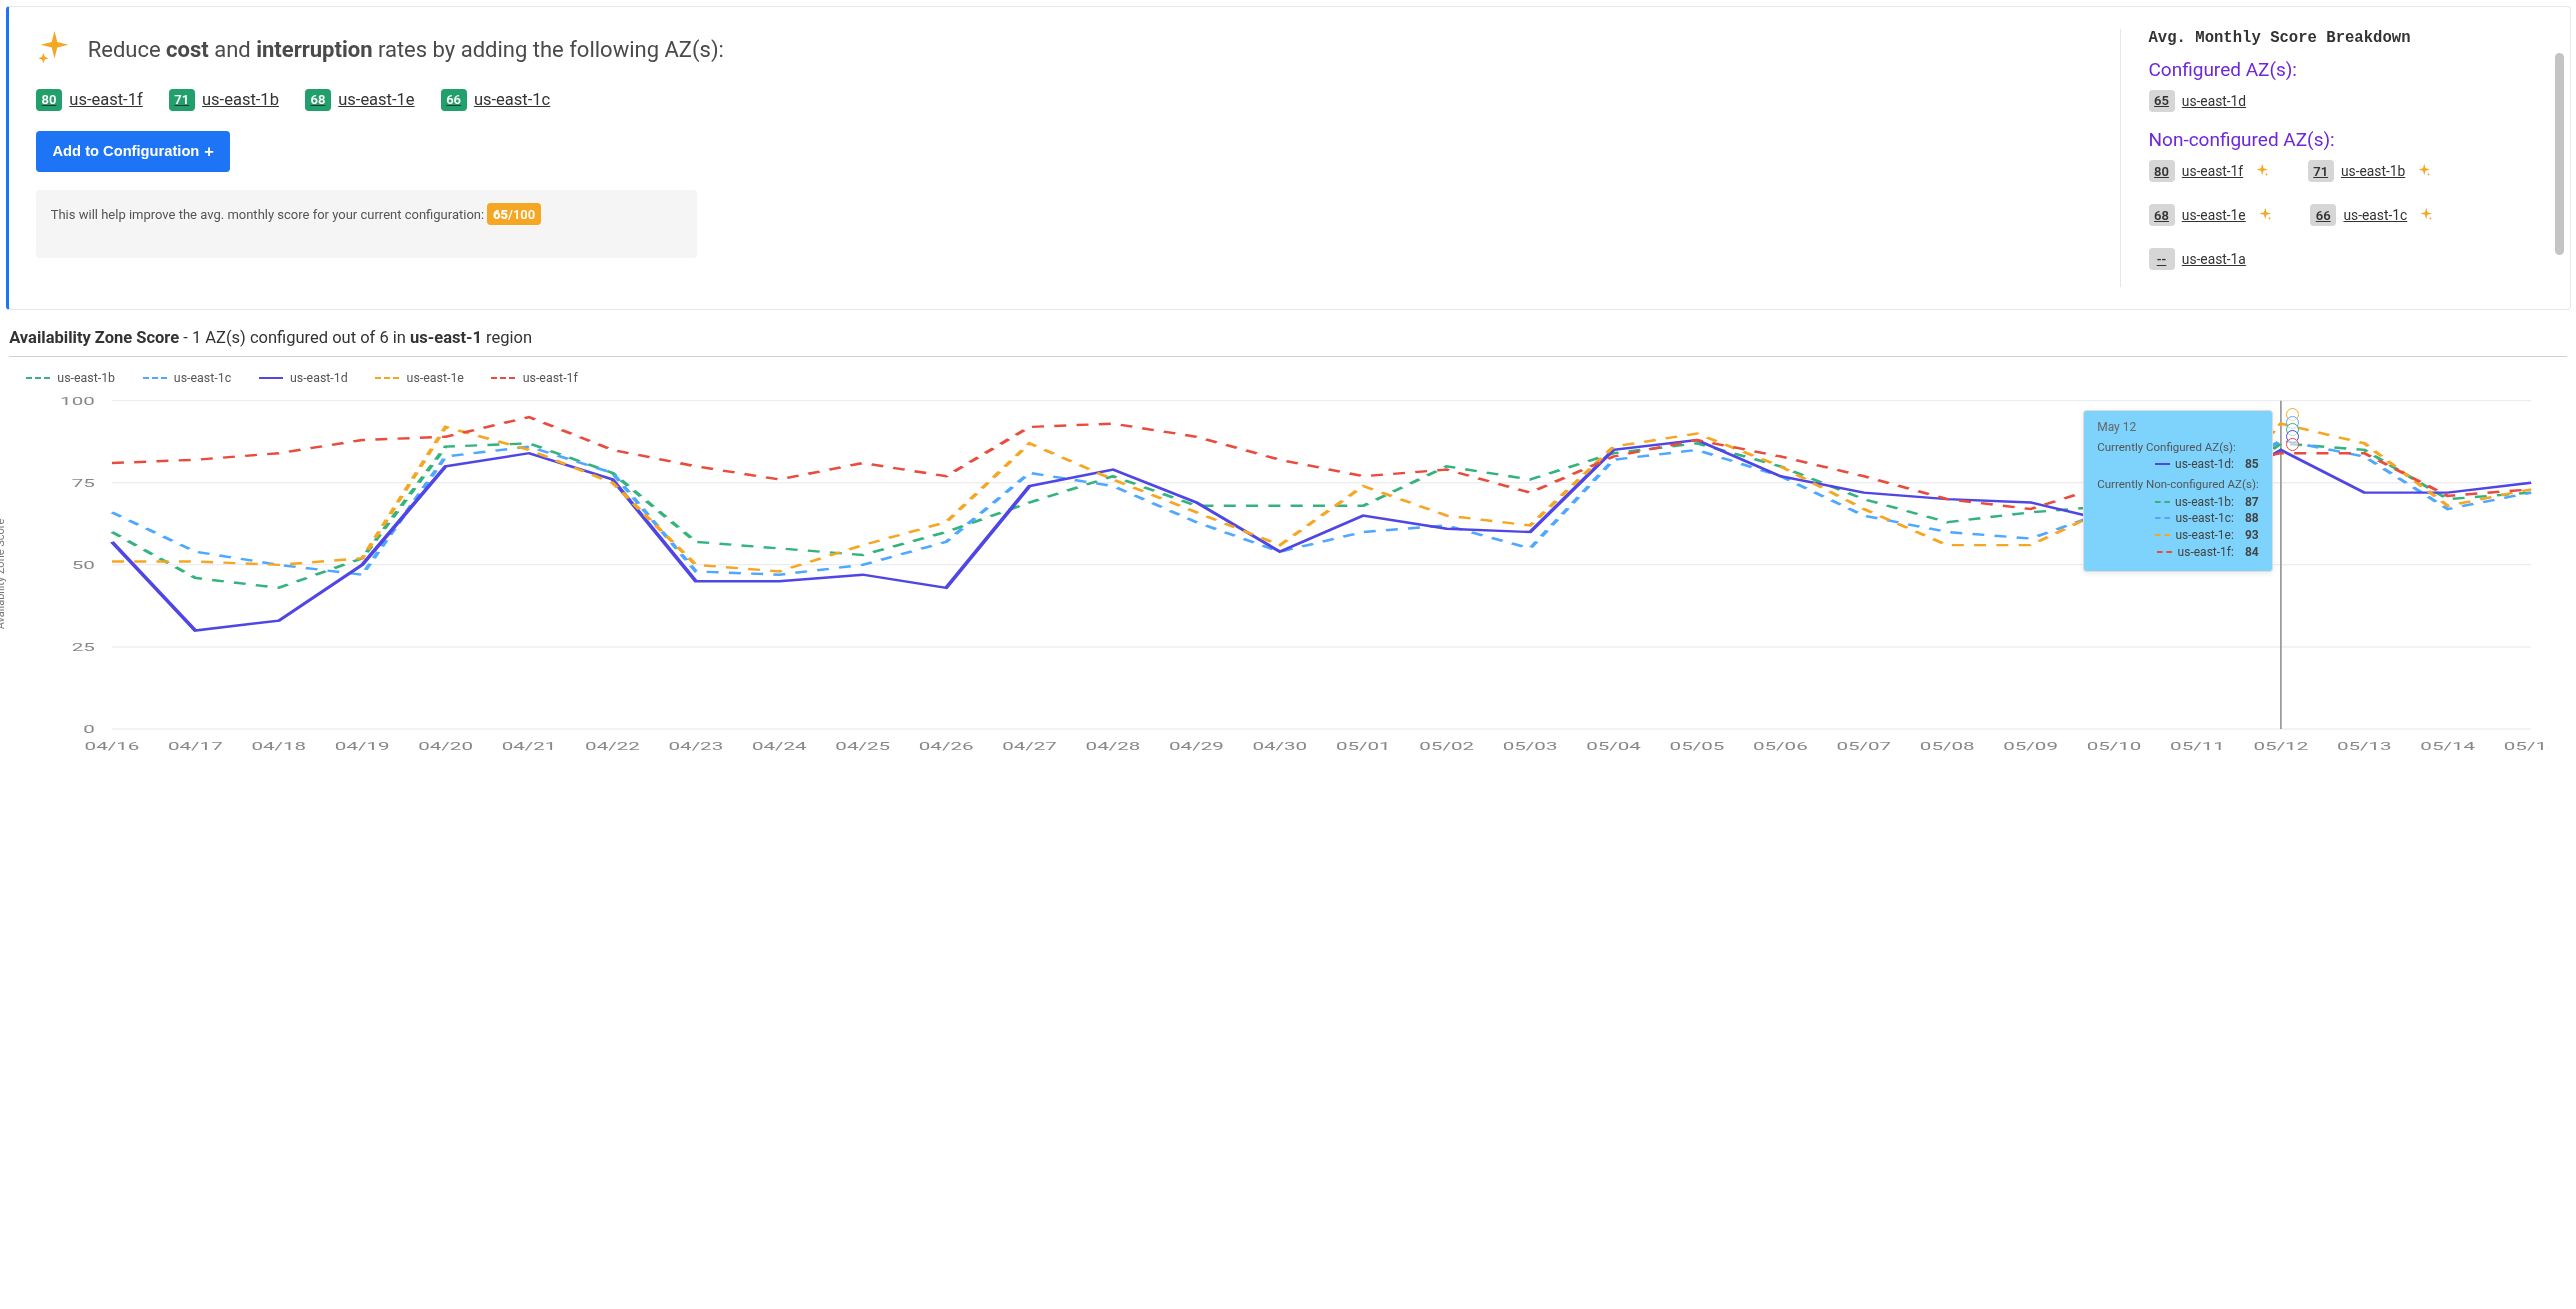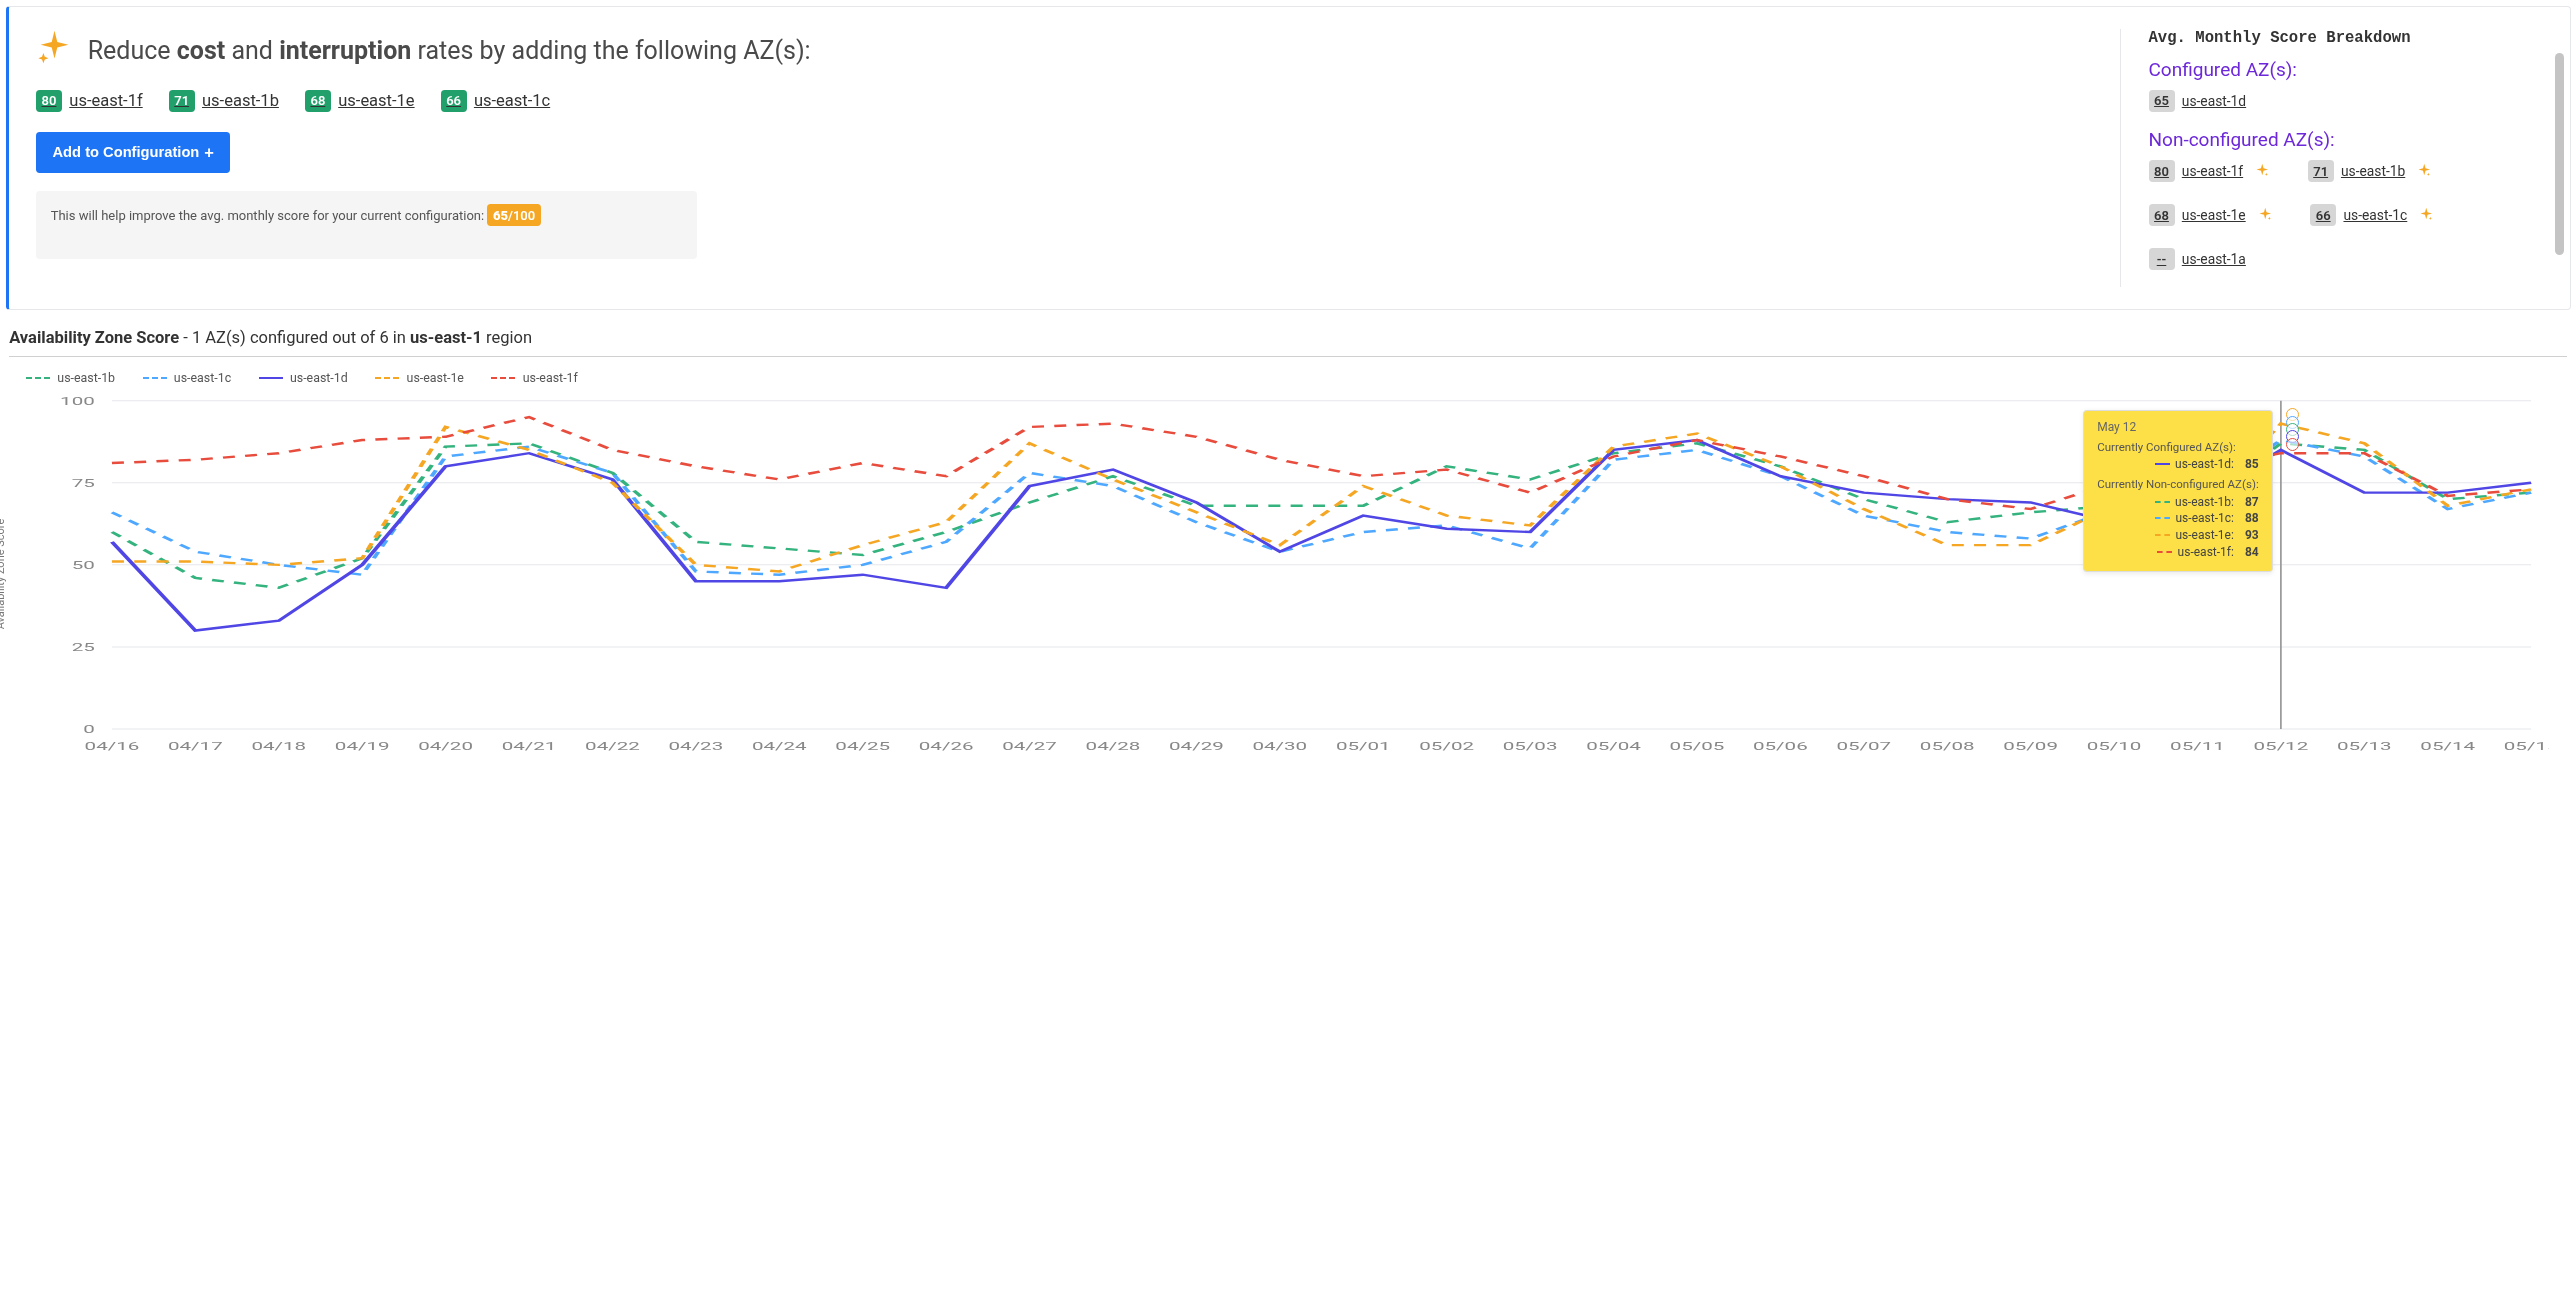--- a/index.html
+++ b/index.html
@@ -2,21 +2,21 @@
 <html style="font-size:14.7px"><head>
 <meta charset="utf-8">
 <style>
   * { box-sizing: border-box; margin: 0; padding: 0; }
   body { font-family: -apple-system, BlinkMacSystemFont, "Segoe UI", Roboto, Helvetica, Arial, sans-serif; color: #333; background: #fff; }
   .card { border: 0.9px solid #e5e7eb; border-left: 3.7px solid #1d74f5; border-radius: 3.7px; margin: 5.5px 5.5px 14.7px 5.5px; padding: 22px 27.5px 22px 27.5px; display: flex; gap: 37px; position: relative; }
   .card-left { flex: 1; }
   .card-right { width: 422px; border-left: 0.9px solid #e5e7eb; padding-left: 27.5px; }
   .scrollhint { position: absolute; right: 5.5px; top: 46px; bottom: 9.2px; width: 9.2px; background: #c4c4c4; border-radius: 4.6px; height: 202px; }
   .sparkle { display: inline-block; vertical-align: middle; margin-right: 14.7px; }
-  .headline { font-size: 25px; color: #4a4a4a; display: flex; align-items: center; margin-bottom: 18.4px; }
+  .headline { font-size: 22px; color: #4a4a4a; display: flex; align-items: center; margin-bottom: 18.4px; }
   .headline b { font-weight: 700; }
   .az-row { display: flex; gap: 26px; margin: 9.2px 0 20px 0; flex-wrap: wrap; }
   .az-chip { display: inline-flex; align-items: center; gap: 7.3px; font-size: 16.5px; color: #333; text-decoration: underline; }
   .score-badge { display: inline-flex; align-items: center; justify-content: center; min-width: 26px; height: 22px; padding: 0 5.5px; border-radius: 3.7px; font-size: 13px; font-weight: 600; color: #fff; }
   .badge-green { background: #22a06b; }
   .badge-gray  { background: #d6d6d6; color: #333; }
   .badge-orange{ background: #f5a623; color: #fff; }
   .btn { background: #1d74f5; color: #fff; border: none; border-radius: 3.7px; padding: 11px 16.5px; font-size: 14.7px; font-weight: 600; display: inline-flex; align-items: center; gap: 5px; cursor: pointer; }
   .btn .plus { font-size: 16.5px; font-weight: 700; }
   .notice { background: #f5f5f5; border-radius: 3.7px; padding: 13px 14.7px; margin-top: 18.4px; font-size: 13px; color: #555; max-width: 661px; }
@@ -34,21 +34,21 @@
   .legend-item { display: flex; align-items: center; gap: 7.3px; }
   .swatch { width: 24px; height: 0; border-top-width: 2.8px; border-top-style: dashed; }
   .swatch-solid { border-top-style: solid; }
   .chart-wrap { position: relative; margin: 0 27.5px 9.2px 9.2px; }
   .ylabel { position: absolute; left: -9.2px; top: 50%; transform: translate(-50%, -50%) rotate(-90deg); font-size: 11px; color: #777; white-space: nowrap; }
   svg.chart { width: 100%; height: 367px; display: block; }
   .grid line { stroke: #e5e7eb; stroke-width: 1; }
   .axis text { fill: #888; font-size: 12px; }
   .series { fill: none; stroke-width: 2.5; }
   .dashed { stroke-dasharray: 7 6; }
-  .tooltip { position: absolute; background: #fde047; border: 0.9px solid #ddd; border-radius: 3.7px; padding: 9.2px 13px; font-size: 12px; color: #444; box-shadow: 0 1.8px 5.5px rgba(0,0,0,0.08); min-width: 184px; }
+  .tooltip { position: absolute; background: #7dd3fc; border: 0.9px solid #ddd; border-radius: 3.7px; padding: 9.2px 13px; font-size: 12px; color: #444; box-shadow: 0 1.8px 5.5px rgba(0,0,0,0.08); min-width: 184px; }
   .tooltip h4 { font-size: 12px; font-weight: 400; color: #666; margin-bottom: 5.5px; }
   .tooltip .hdr { font-size: 11.5px; color: #555; margin: 5.5px 0 3.7px 0; }
   .tooltip .row { display: flex; align-items: center; justify-content: flex-end; gap: 11px; margin: 2.8px 0; }
   .tooltip .row .lbl { display: flex; align-items: center; gap: 5.5px; }
   .tt-swatch { width: 14.7px; border-top-width: 2.8px; }
   .marker-stack { position: absolute; display: flex; flex-direction: column; align-items: center; gap: 0; }
   .marker { width: 13px; height: 13px; border-radius: 50%; border: 1.8px solid; background: rgba(255,255,255,0.6); margin: -2.8px 0; }
 </style>
 </head>
 <body>

